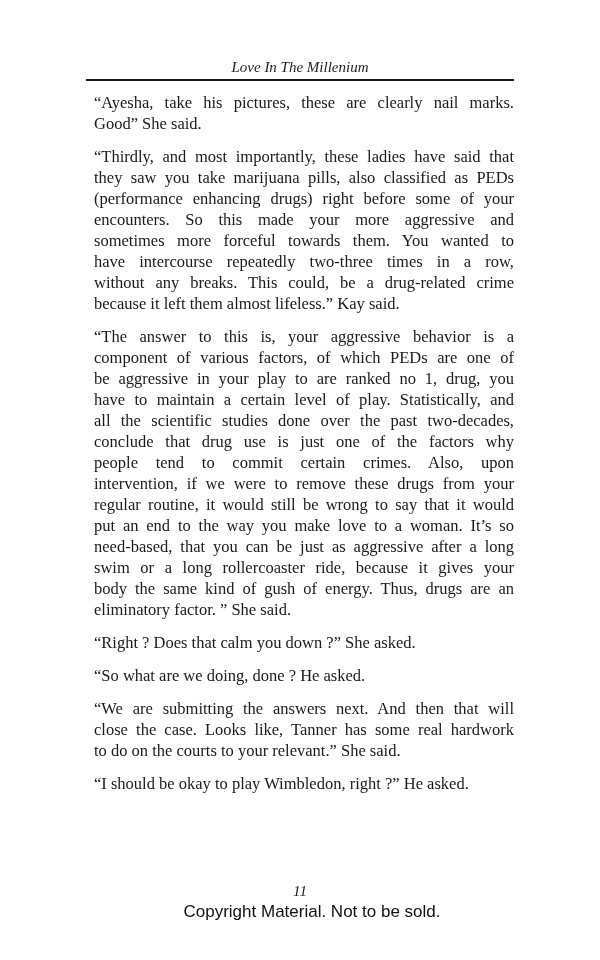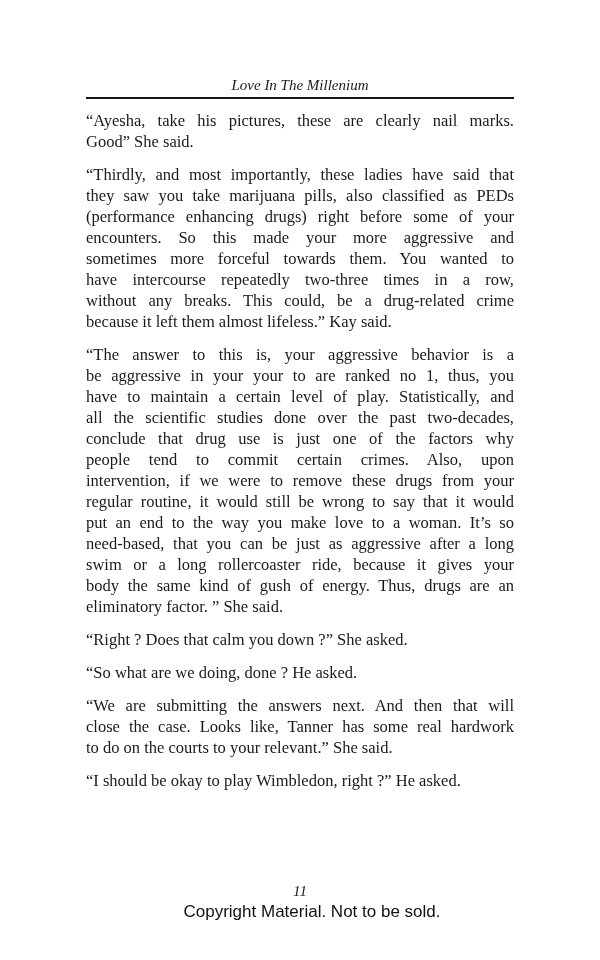--- a/index.html
+++ b/index.html
@@ -16,37 +16,37 @@
     font-family: "Liberation Serif", serif;
     overflow: hidden;
   }
   .content {
     position: absolute;
     left: 86px;
     top: 0;
     width: 428px;
   }
   .head-title {
-    margin-top: 76px;
+    margin-top: 58px;
     font-style: italic;
     font-size: 15px;
     line-height: 18px;
     text-align: center;
     color: #1c1c1c;
   }
   .head-rule {
     border-bottom: 2px solid #171717;
     margin-top: 3px;
   }
   .body-text {
     margin-top: 11px;
     font-size: 16.5px;
   }
   .para {
-    margin: 0 0 12px 0;
+    margin: 0 0 12px 8px;
     padding: 0;
   }
   .line {
     display: block;
     line-height: 21px;
     text-align: justify;
     text-align-last: justify;
     white-space: normal;
   }
   .line.last {
@@ -98,21 +98,22 @@
         <span class="line">(performance enhancing drugs) right before some of your</span>
         <span class="line">encounters. So this made your more aggressive and</span>
         <span class="line">sometimes more forceful towards them. You wanted to</span>
         <span class="line">have intercourse repeatedly two-three times in a row,</span>
         <span class="line">without any breaks. This could, be a drug-related crime</span>
         <span class="line last">because it left them almost lifeless.” Kay said.</span>
       </p>
 
       <p class="para">
         <span class="line">“The answer to this is, your aggressive behavior is a</span>
-        <span class="line">be aggressive in your your to are ranked no 1, thus, you</span>
+        <span class="line">component of various factors, of which PEDs are one of</span>
+        <span class="line">be aggressive in your play to are ranked no 1, drug, you</span>
         <span class="line">have to maintain a certain level of play. Statistically, and</span>
         <span class="line">all the scientific studies done over the past two-decades,</span>
         <span class="line">conclude that drug use is just one of the factors why</span>
         <span class="line">people tend to commit certain crimes. Also, upon</span>
         <span class="line">intervention, if we were to remove these drugs from your</span>
         <span class="line">regular routine, it would still be wrong to say that it would</span>
         <span class="line">put an end to the way you make love to a woman. It’s so</span>
         <span class="line">need-based, that you can be just as aggressive after a long</span>
         <span class="line">swim or a long rollercoaster ride, because it gives your</span>
         <span class="line">body the same kind of gush of energy. Thus, drugs are an</span>

